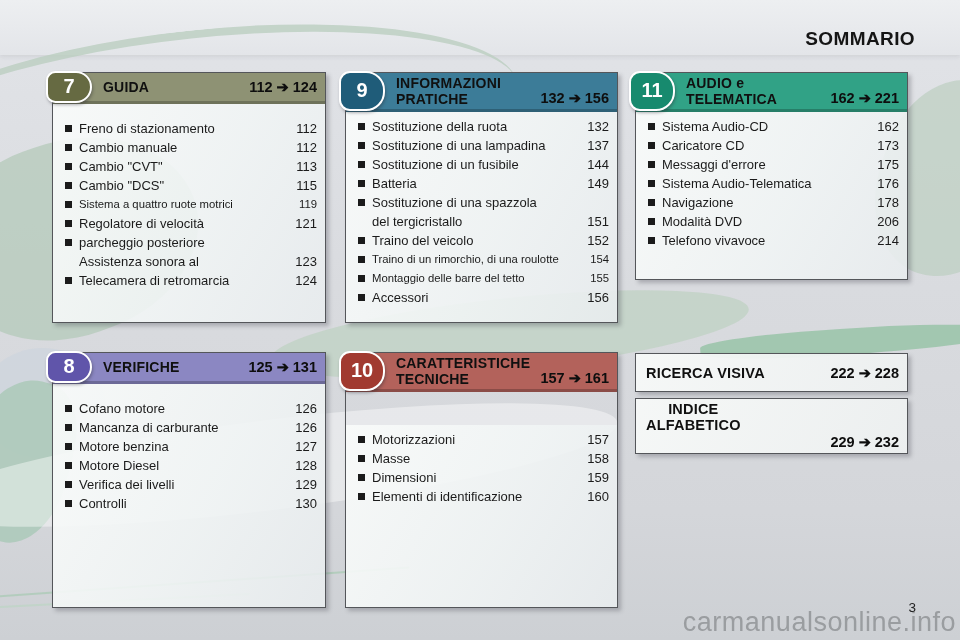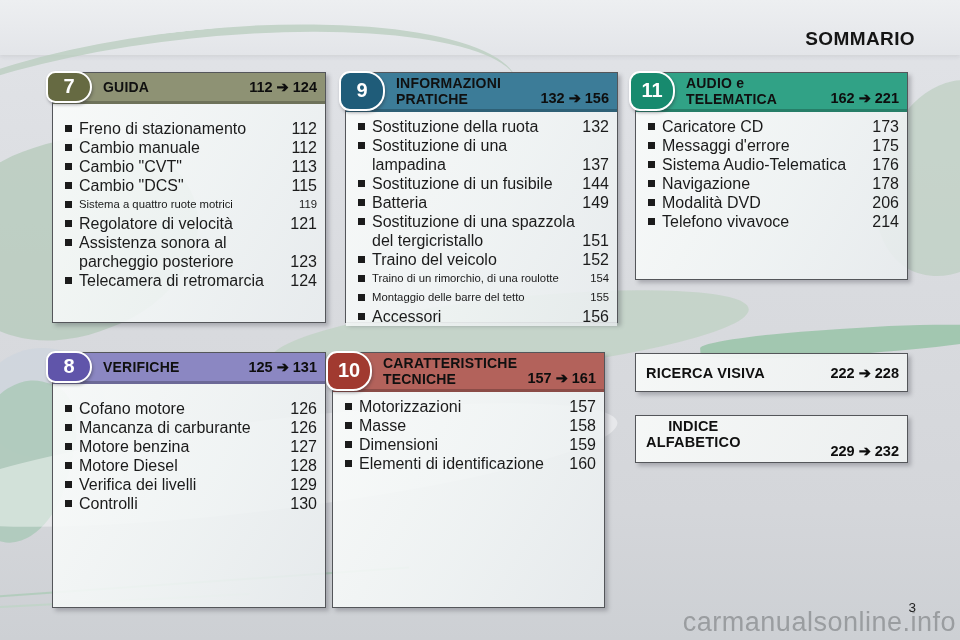--- a/index.html
+++ b/index.html
@@ -52,23 +52,23 @@
   #boxes{position:absolute;left:0;top:0;width:960px;height:640px;z-index:2;}
   .section-box{
     position:absolute;border:1px solid #54565a;box-sizing:border-box;
     display:flex;flex-direction:column;
     box-shadow:2.5px 3px 4px rgba(50,50,60,.28);
   }
   .sec-guida{left:52px;top:72px;width:274px;height:251px;}
   .sec-informazioni{left:345px;top:72px;width:273px;height:251px;}
   .sec-audio{left:635px;top:72px;width:273px;height:208px;justify-content:flex-end;}
   .sec-verifiche{left:52px;top:352px;width:274px;height:256px;}
-  .sec-caratteristiche{left:332px;top:352px;width:273px;height:256px;}
+  .sec-caratteristiche{left:345px;top:352px;width:273px;height:256px;gap:33px;}
   .sec-ricerca{left:635px;top:353px;width:273px;height:39px;}
-  .sec-indice{left:635px;top:415px;width:273px;height:48px;}
+  .sec-indice{left:635px;top:398px;width:273px;height:56px;}
 
   .box-header{position:relative;flex:none;border-bottom:3px solid rgba(0,0,0,.22);}
   .single .box-header{height:28px;}
   .double .box-header{height:36px;}
 
   .num-badge{
     position:absolute;left:-7px;top:-2px;width:46px;box-sizing:border-box;
     border:2px solid #fff;border-radius:11px 19px 19px 11px;
     color:#fff;font-weight:bold;font-size:20px;text-align:center;
     box-shadow:1px 2px 3px rgba(40,40,50,.35);
@@ -83,21 +83,21 @@
   .range{position:absolute;right:8px;top:50%;transform:translateY(-50%);
          font-size:14.5px;font-weight:bold;color:#0e0e0e;white-space:nowrap;}
   .double .range{top:auto;bottom:3px;transform:none;}
 
   .box-body{
     flex:1;padding:15px 8px 0 10px;box-sizing:border-box;
     background:linear-gradient(115deg,rgba(249,251,250,.93) 0%,rgba(241,245,245,.89) 55%,rgba(233,237,239,.87) 100%);
   }
   .double .box-body{padding-top:5px;}
 
-  .toc-row{display:flex;font-size:16px;line-height:19px;color:#1b1b1b;}
+  .toc-row{display:flex;font-size:13px;line-height:19px;color:#1b1b1b;}
   .toc-row.small{font-size:11.3px;}
   .bullet{width:7px;height:7px;background:#1b1b1b;margin:6px 7px 0 2px;flex:none;}
   .toc-label{flex:1;padding-right:4px;}
   .toc-page{flex:none;text-align:right;align-self:flex-end;min-width:26px;}
 
   .plain{background:linear-gradient(115deg,rgba(247,249,248,.95),rgba(238,241,241,.92));text-align:center;}
   .plain .title-lines{left:10px;}
   .plain .title-line{font-size:14.5px;}
 </style>
 </head>
@@ -166,22 +166,22 @@
         <div class="toc-row">
           <div class="bullet"></div>
           <div class="toc-label">
             <div>Regolatore di velocità</div>
           </div>
           <div class="toc-page">121</div>
         </div>
         <div class="toc-row">
           <div class="bullet"></div>
           <div class="toc-label">
+            <div>parcheggio posteriore</div>
             <div>Assistenza sonora al</div>
-            <div>parcheggio posteriore</div>
           </div>
           <div class="toc-page">123</div>
         </div>
         <div class="toc-row">
           <div class="bullet"></div>
           <div class="toc-label">
             <div>Telecamera di retromarcia</div>
           </div>
           <div class="toc-page">124</div>
         </div>
@@ -269,20 +269,27 @@
         <div class="title-lines">
           <div class="title-line">AUDIO e</div>
           <div class="title-line">TELEMATICA</div>
         </div>
         <div class="range">162 ➔ 221</div>
       </div>
       <div class="box-body">
         <div class="toc-row">
           <div class="bullet"></div>
           <div class="toc-label">
+            <div>Sistema Audio-CD</div>
+          </div>
+          <div class="toc-page">162</div>
+        </div>
+        <div class="toc-row">
+          <div class="bullet"></div>
+          <div class="toc-label">
             <div>Caricatore CD</div>
           </div>
           <div class="toc-page">173</div>
         </div>
         <div class="toc-row">
           <div class="bullet"></div>
           <div class="toc-label">
             <div>Messaggi d'errore</div>
           </div>
           <div class="toc-page">175</div>

